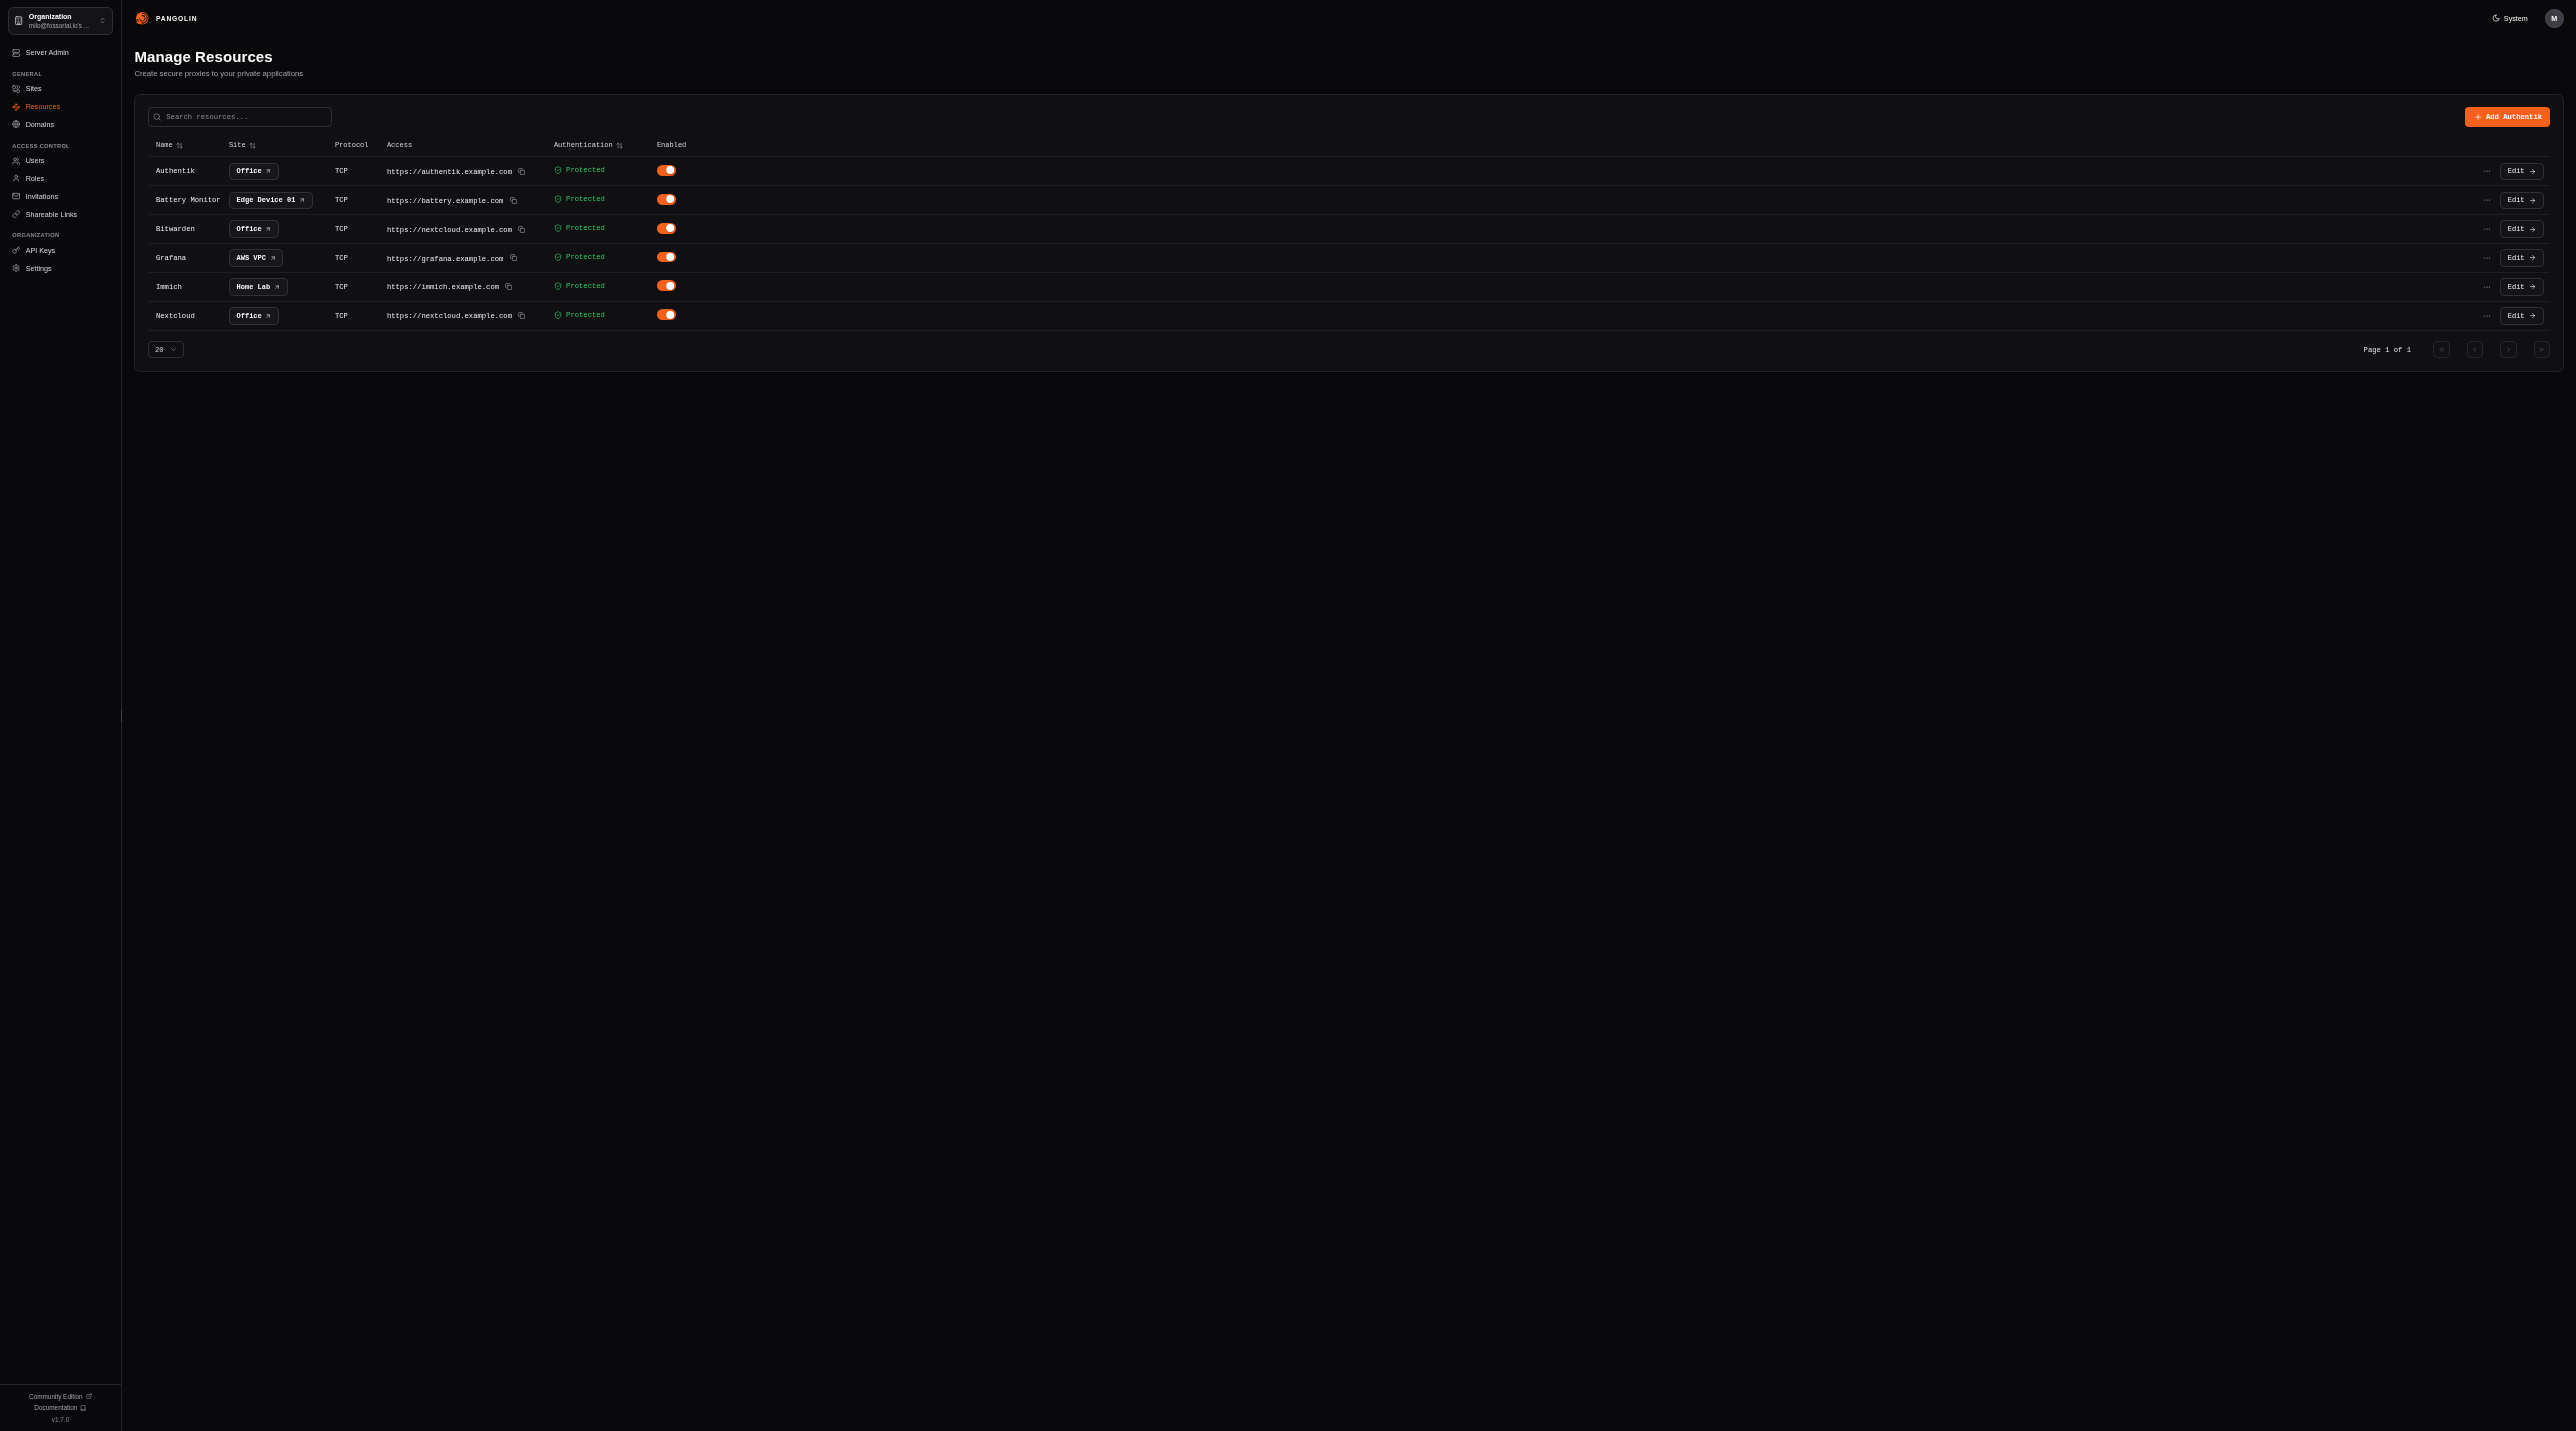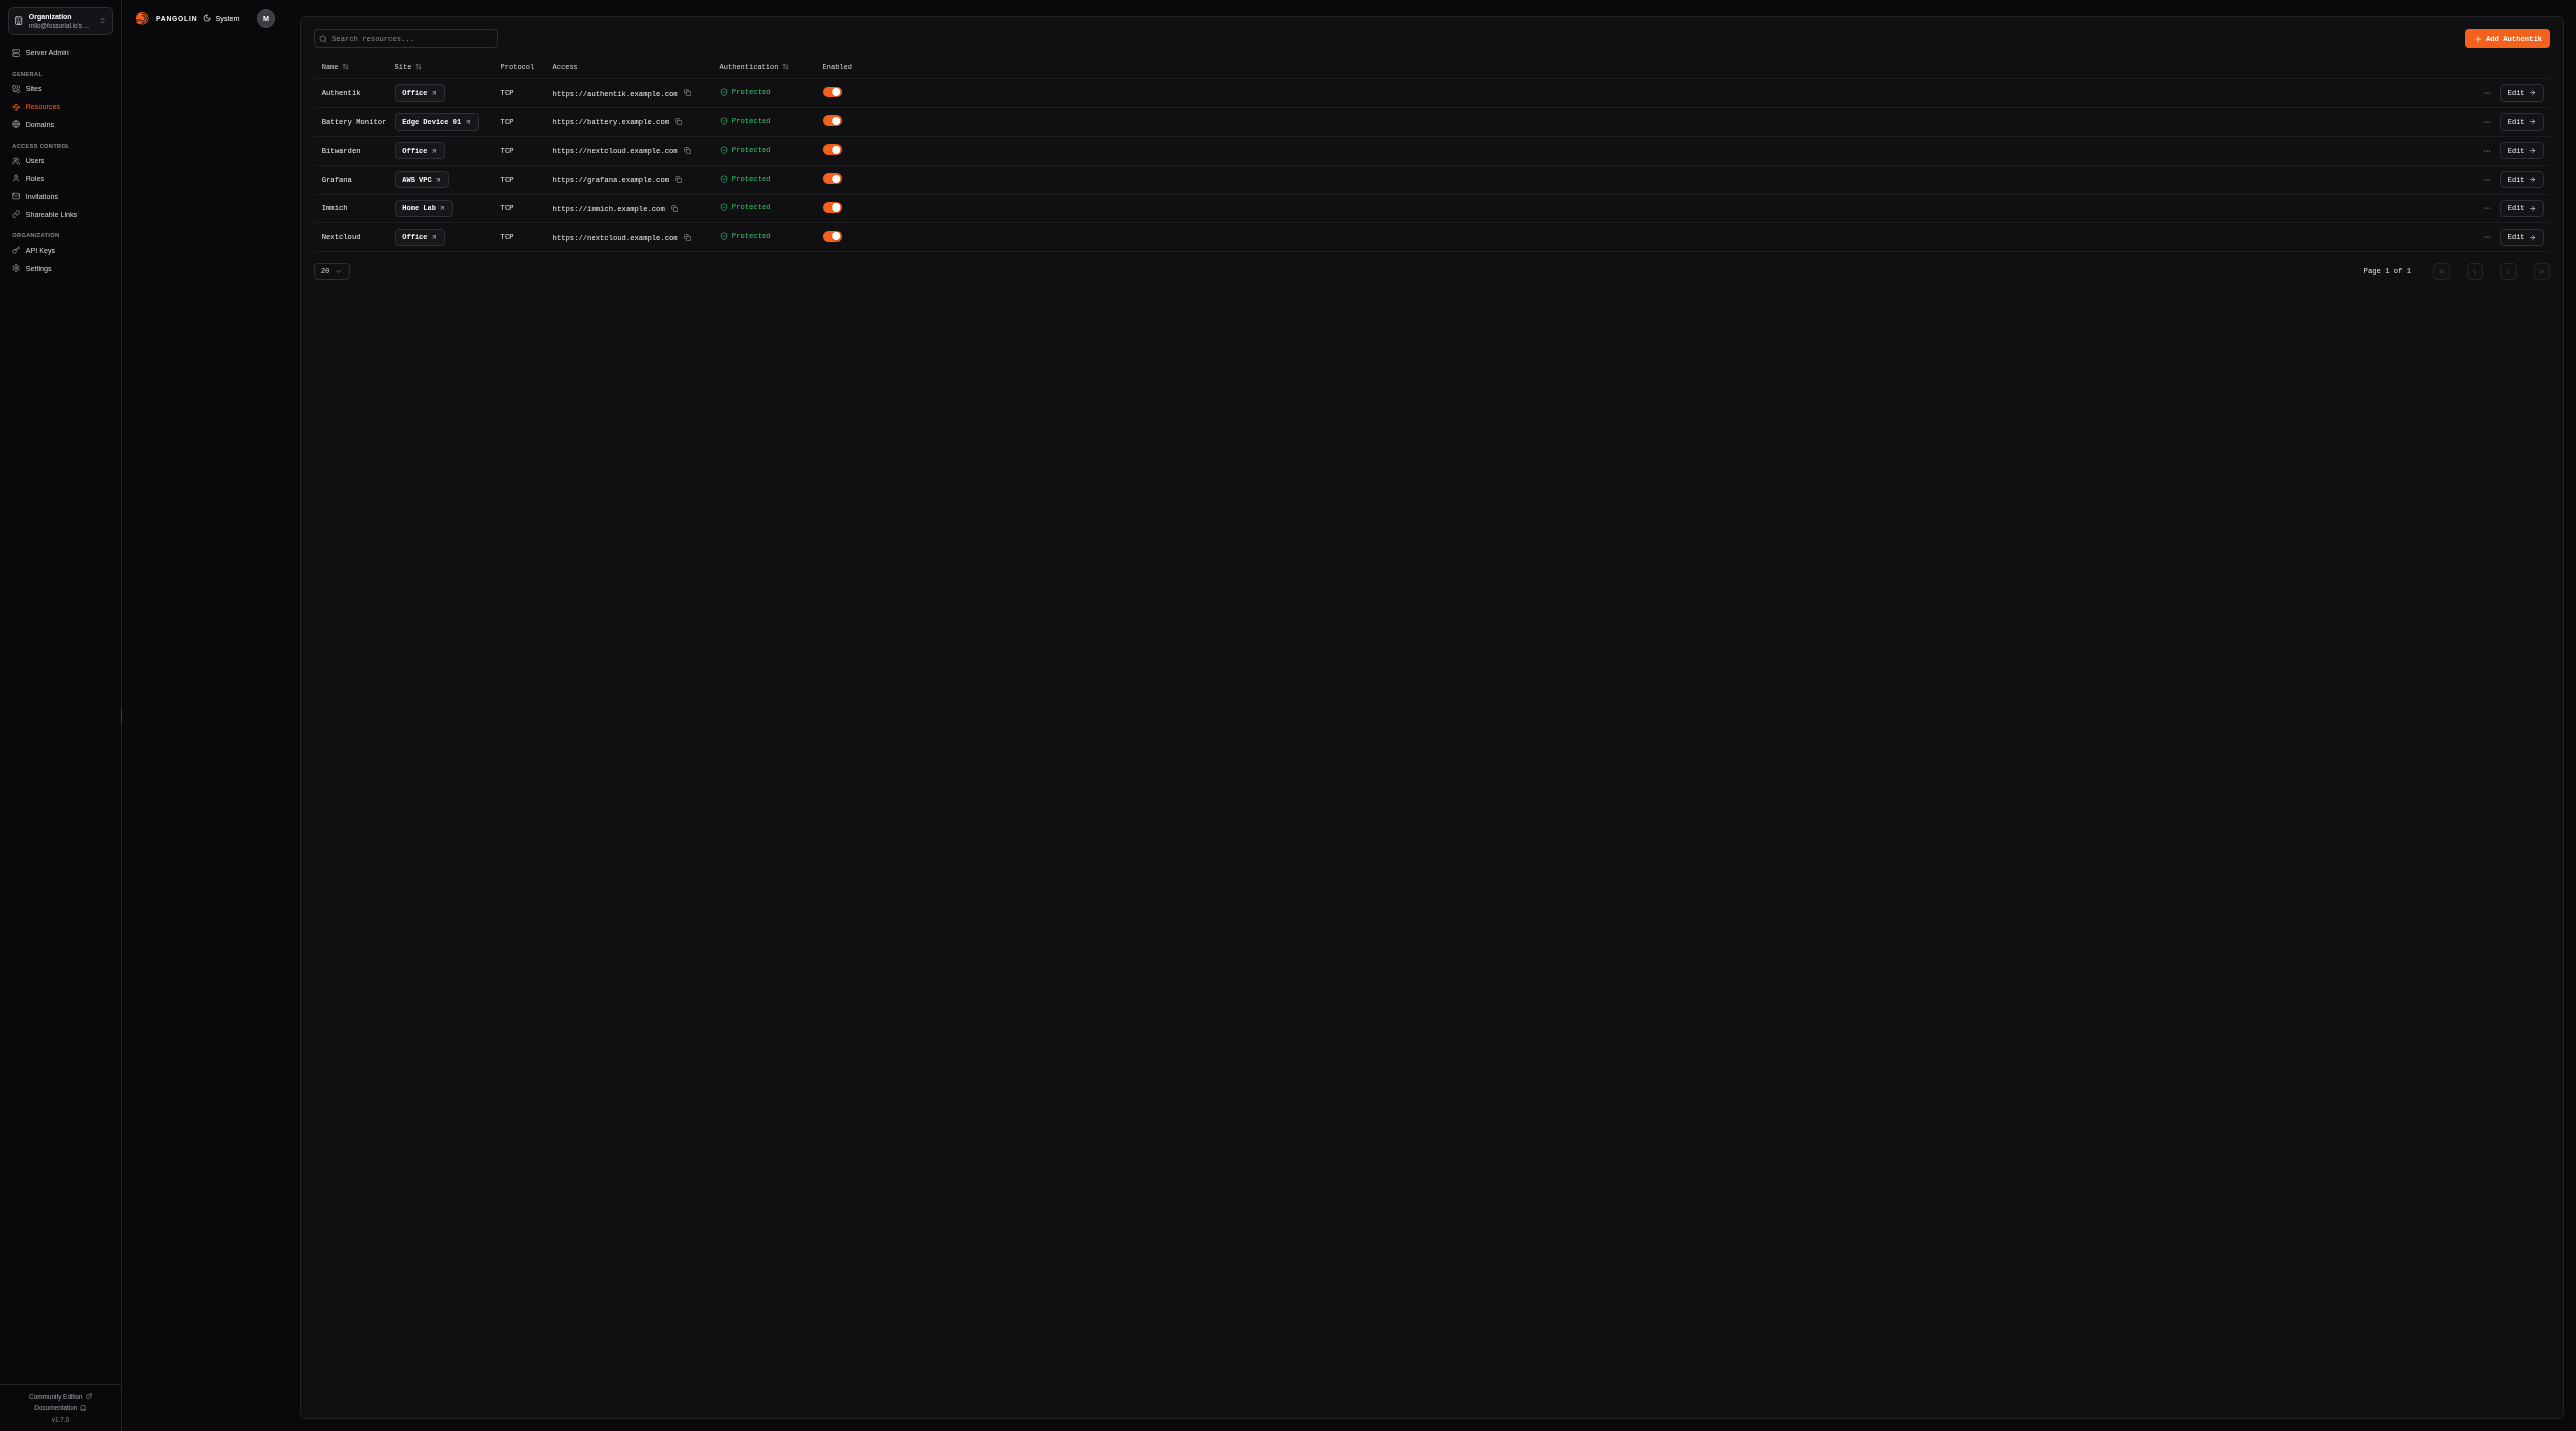--- a/index.html
+++ b/index.html
@@ -67,21 +67,21 @@
     margin:auto -8.2px 0;
     border-top:0.5px solid var(--border);
     padding:7.2px 8.2px 8.2px;
     display:flex;flex-direction:column;align-items:center;gap:4.6px;
     font-size:6.4px;color:var(--muted);
   }
   .footer-link{display:inline-flex;align-items:center;gap:3.1px;color:var(--muted);cursor:pointer}
   .footer-version{color:var(--muted2)}
 
   
-  .main{flex:1;display:flex;flex-direction:row;min-width:0}
+  .main{flex:1;display:flex;flex-direction:column;min-width:0}
   .topbar{
     display:flex;align-items:center;justify-content:space-between;
     padding:8.2px 12.4px;height:37px;
   }
   .brand{display:flex;align-items:center;gap:5.2px}
   .brand-name{font-size:6.7px;font-weight:700;letter-spacing:0.8px}
   .logo{width:16.5px;height:16.5px;display:inline-flex}
   .logo svg{width:100%;height:100%}
   .topbar-right{display:flex;align-items:center;gap:11.3px}
   .theme-toggle{display:inline-flex;align-items:center;gap:4.1px;background:none;border:none;color:var(--text);font-size:7.2px;font-family:inherit;cursor:pointer}
@@ -367,20 +367,24 @@
               <svg viewBox="0 0 24 24" fill="none" stroke="currentColor" stroke-width="2" stroke-linecap="round" stroke-linejoin="round">
                 <path d="M12 3a6 6 0 0 0 9 9 9 9 0 1 1-9-9z"></path>
               </svg>
             </span>
           <span>System</span>
         </button>
         <div class="avatar">M</div>
       </div>
     </div>
 
+    <div class="page-head">
+      <h1 class="page-title">Manage Resources</h1>
+      <p class="page-subtitle">Create secure proxies to your private applications</p>
+    </div>
 
     <section class="card">
       <div class="toolbar">
         <div class="search-wrap">
           <span class="icon">
               <svg viewBox="0 0 24 24" fill="none" stroke="currentColor" stroke-width="2" stroke-linecap="round" stroke-linejoin="round">
                 <circle cx="11" cy="11" r="8"></circle>
                 <path d="m21 21-4.3-4.3"></path>
               </svg>
             </span>

